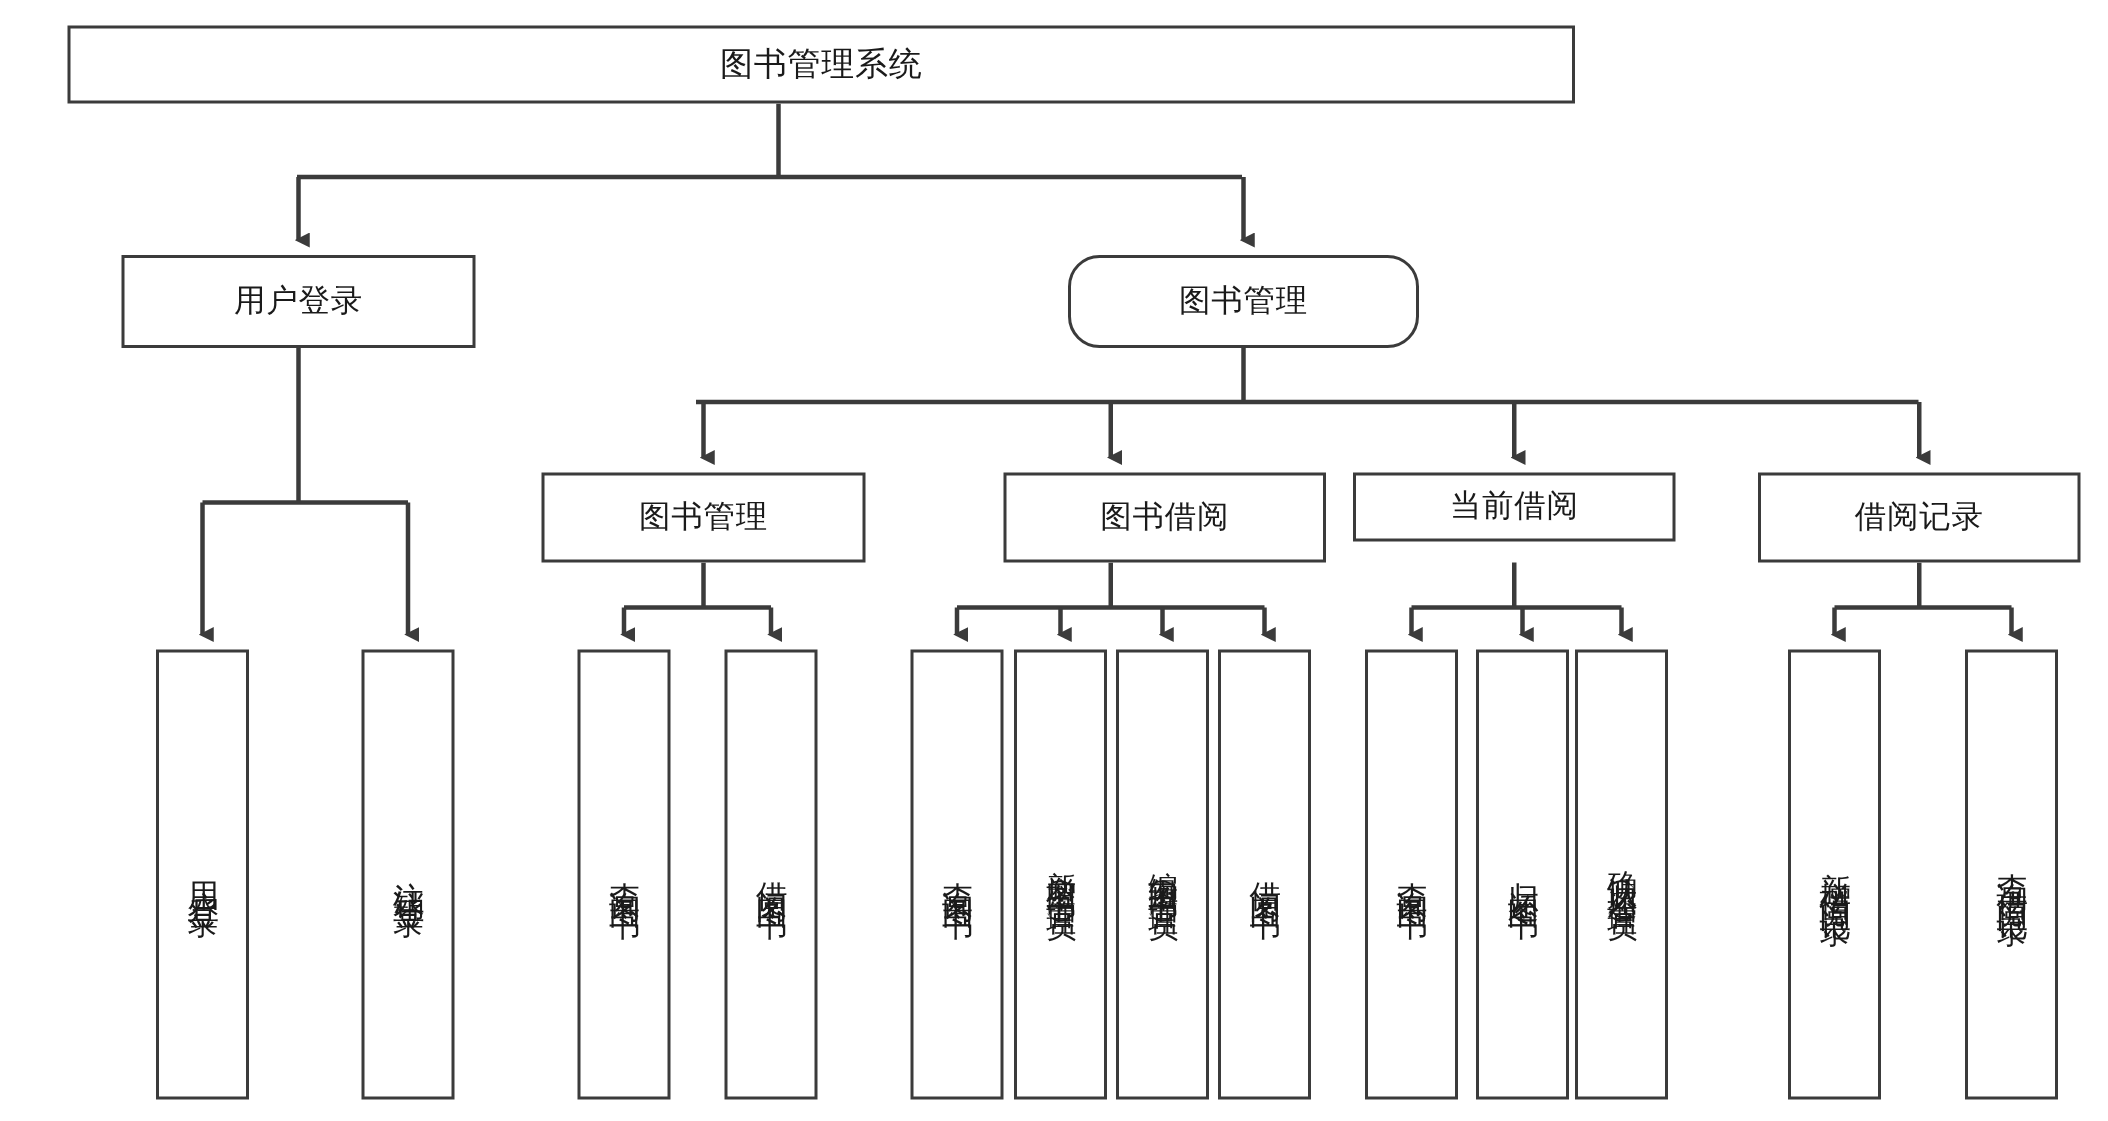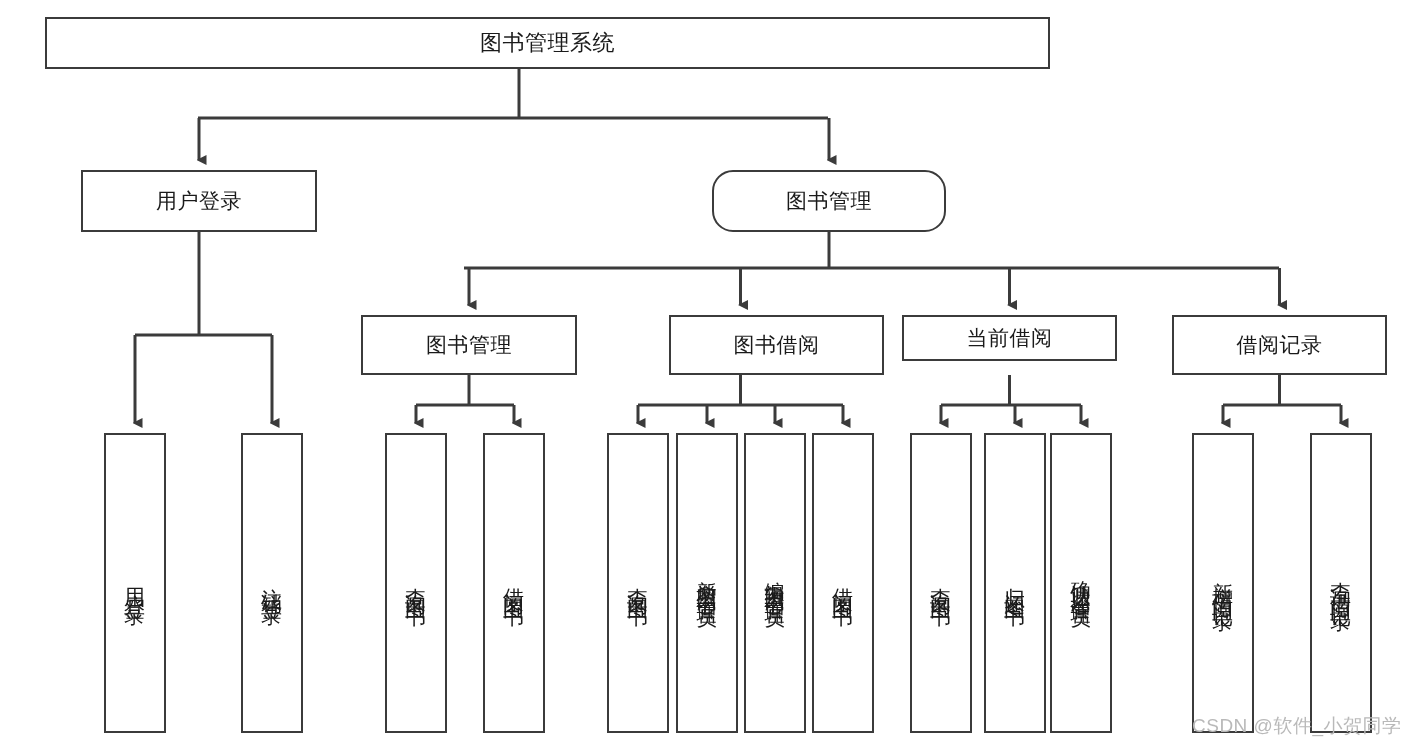--- a/index.html
+++ b/index.html
@@ -176,14 +176,13 @@
         <span class="label" style="font-size: 20px; letter-spacing: 4px;">确认归还（管理员）</span>
       </div>
       <div class="node v" style="left: 1192px; top: 433px; width: 62px; height: 300px;">
         <span class="label">新增借阅记录</span>
       </div>
       <div class="node v" style="left: 1310px; top: 433px; width: 62px; height: 300px;">
         <span class="label">查询借阅记录</span>
       </div>
     </div>
 
-  <div class="watermark" style="left: 1192px; top: 713px;">CSDN @软件_小贺同学</div>
 </div>
 
 </body></html>

